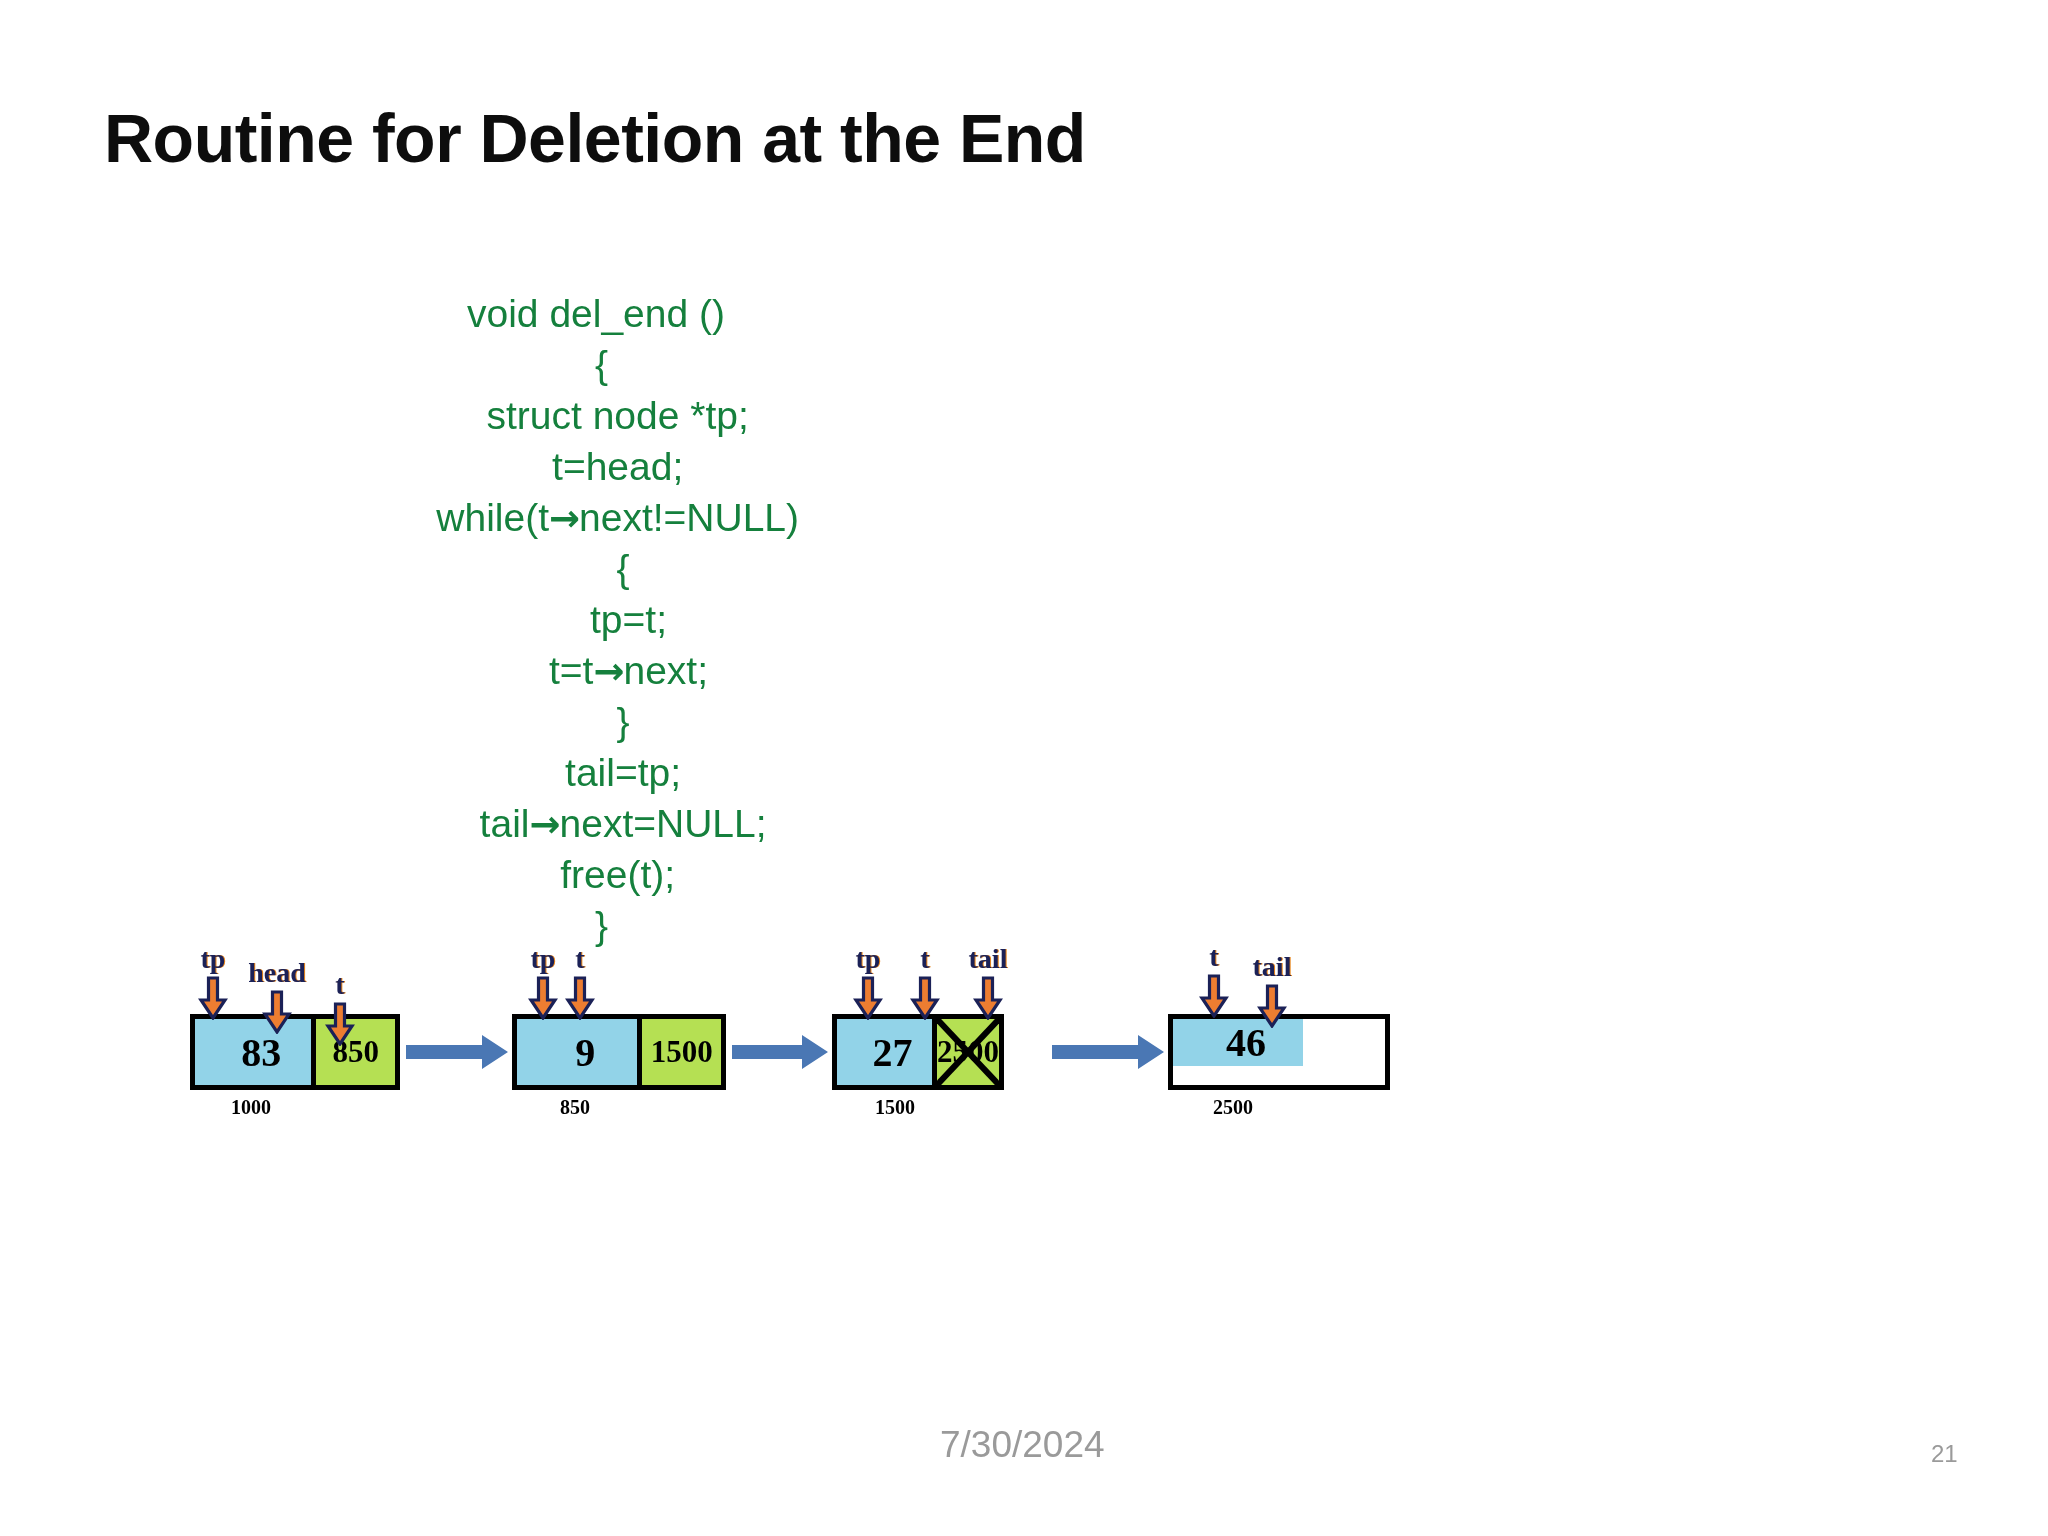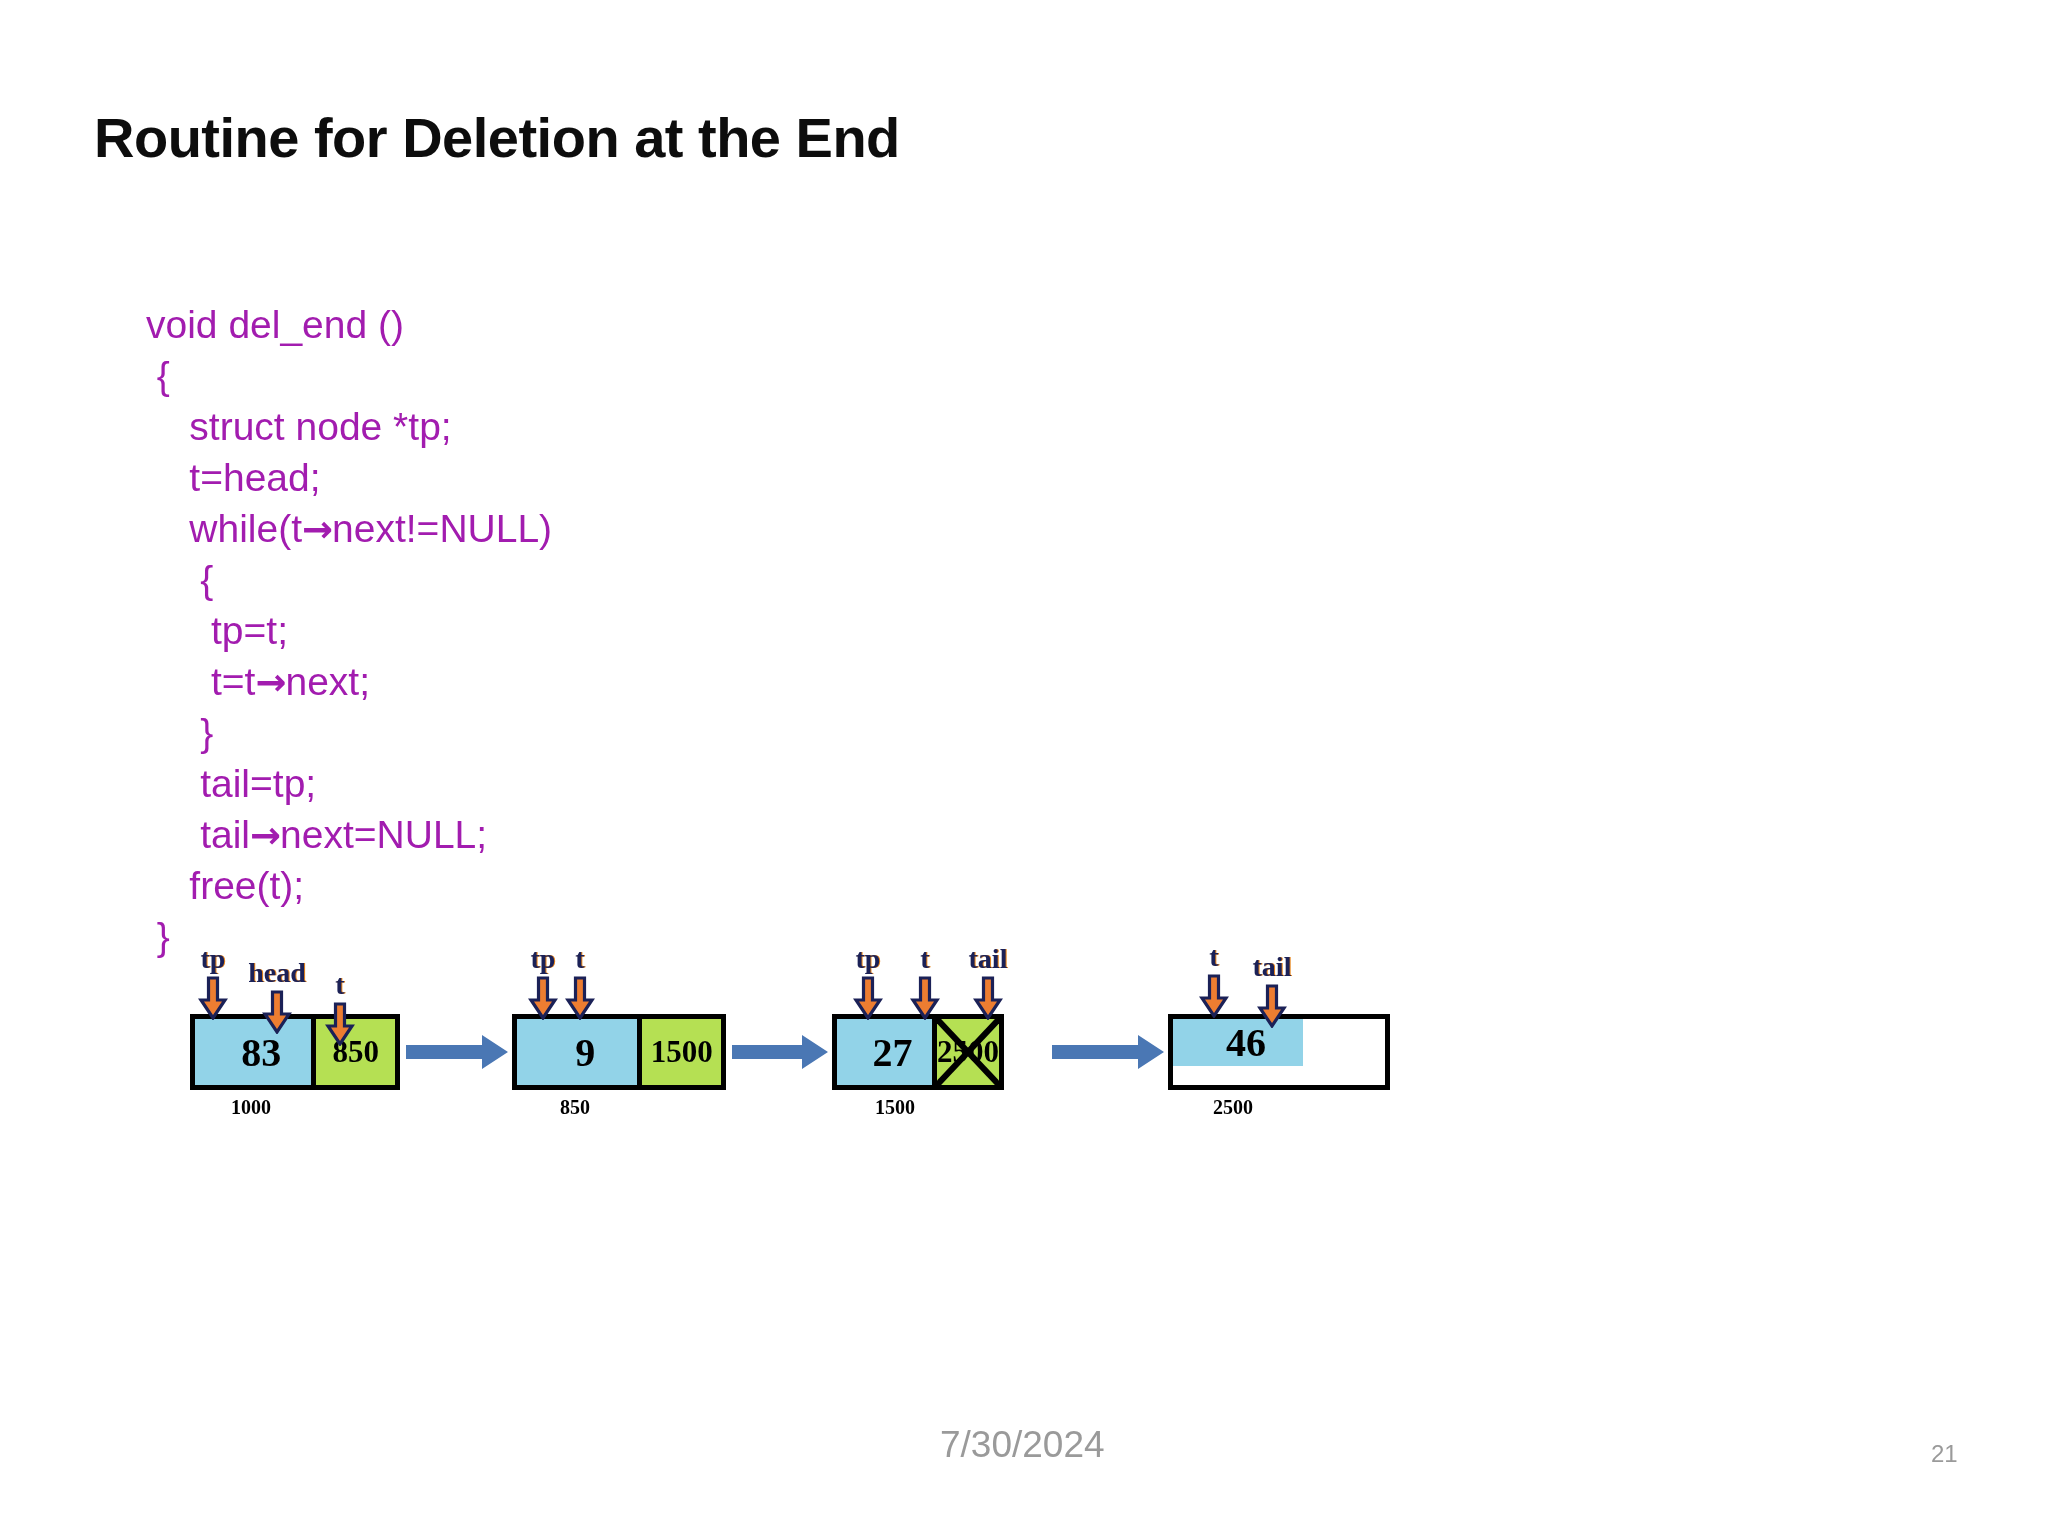--- a/index.html
+++ b/index.html
@@ -5,37 +5,38 @@
   html,body{margin:0;padding:0;}
   body{
     width:2048px;height:1536px;background:#ffffff;
     font-family:"Liberation Sans", sans-serif;
     position:relative;overflow:hidden;
   }
   .slide{position:absolute;inset:0;background:#fff;}
 
   
   #slide-title{
-    position:absolute;left:94px;top:92px;width:1800px;
+    position:absolute;left:104px;top:92px;width:1800px;
     font-family:"Liberation Sans", sans-serif;
     font-weight:bold;
-    font-size:56px;
+    font-size:68px;
     line-height:92px;
     letter-spacing:-0.5px;
     color:#0d0d0d;
     white-space:nowrap;
   }
 
   
   #code-block{
-    position:absolute;left:146px;top:299px;width:900px;
+    position:absolute;left:146px;top:288px;width:900px;
     font-family:"Liberation Sans", sans-serif;
     font-size:39px;
     line-height:51px;
-    color:#a21caf;
+    color:#15803d;
+    text-align:center;
   }
   .code-line{white-space:pre;height:51px;}
   .code-line .arrow{
     font-family:"DejaVu Sans", sans-serif;
     font-weight:bold;
     font-size:37px;
     letter-spacing:-1px;
   }
 
   

